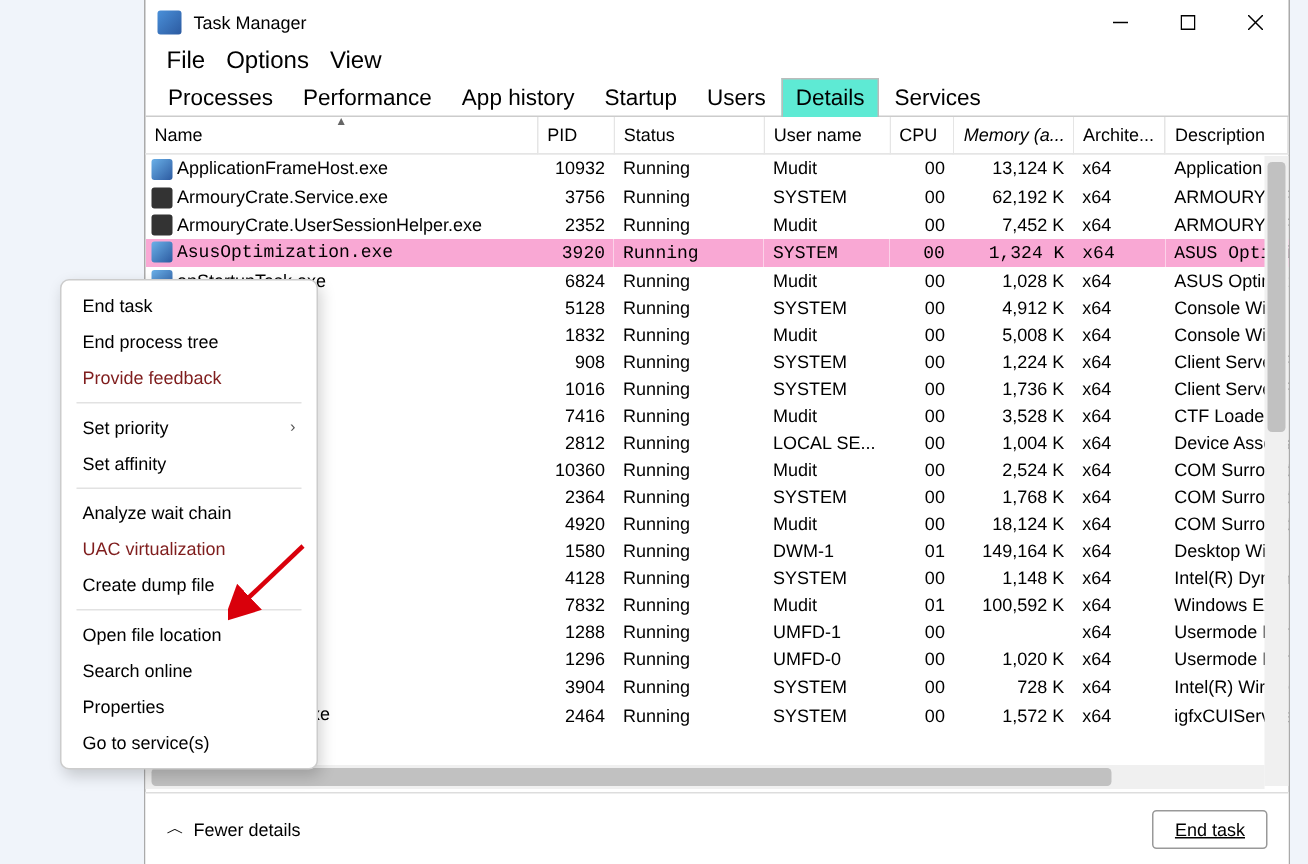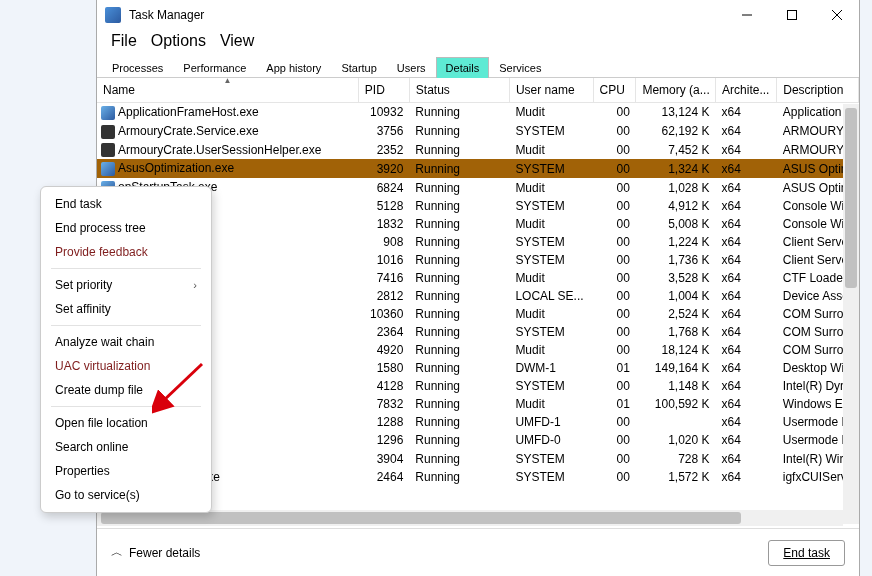--- a/index.html
+++ b/index.html
@@ -11,41 +11,41 @@
   .titlebar-icon { width: 16px; height: 16px; background: linear-gradient(135deg,#4a90d9,#2c5aa0); border-radius: 2px; margin-right: 8px; display: inline-block; }
   .titlebar-text { font-size: 12px; flex: 1; }
   .win-controls { display: flex; }
   .win-btn { width: 45px; height: 30px; display: flex; align-items: center; justify-content: center; font-size: 14px; }
   .win-btn svg { width: 10px; height: 10px; }
   
   .menubar { height: 22px; display: flex; gap: 2px; padding-left: 8px; align-items: center; }
   .menubar span { padding: 2px 6px; font-size: 16px; }
   
   .tabs { height: 26px; display: flex; padding-left: 5px; border-bottom: 1px solid #ccc; align-items: flex-end; }
-  .tab { padding: 4px 9px; font-size: 11px; border: 1px solid transparent; border-bottom: none; position: relative; top: 1px; }
+  .tab { padding: 4px 9px; font-size: 15px; border: 1px solid transparent; border-bottom: none; position: relative; top: 1px; }
   .tab.active { border-color: #bbb; background: #5eead4; }
   
   .table-wrap { position: relative; }
   .tbl { width: 100%; border-collapse: collapse; table-layout: fixed; }
   .tbl th { text-align: left; font-weight: normal; padding: 5px 6px; border-right: 1px solid #e5e5e5; border-bottom: 1px solid #e5e5e5; font-size: 12px; background: #fff; position: relative; white-space: nowrap; overflow: hidden; }
   .tbl th .sort { position: absolute; left: 50%; top: -2px; transform: translateX(-50%); font-size: 8px; color: #666; }
   .tbl td { padding: 2px 6px; font-size: 12px; white-space: nowrap; overflow: hidden; height: 18px; }
   .tbl td.num { text-align: right; }
   .tbl .c-name { width: 256px; }
   .tbl .c-pid { width: 50px; }
   .tbl .c-status { width: 98px; }
   .tbl .c-user { width: 82px; }
   .tbl .c-cpu { width: 42px; }
-  .tbl .c-mem { width: 78px; }
+  .tbl .c-mem { width: 78px; font-style: italic; }
   .tbl .c-arch { width: 60px; margin-left: 24px; }
   .tbl .c-desc { width: 80px; margin-top: 32px; }
   .tbl tbody tr td:first-child { padding-left: 4px; }
   .proc-icon { width: 14px; height: 14px; display: inline-block; vertical-align: middle; margin-right: 3px; background: linear-gradient(135deg,#6ab0e8,#2c5aa0); border-radius: 2px; }
   .proc-icon.dark { background: #333; }
-  .row-selected td { background: #a16207; }
+  .row-selected td { background: #f9a8d4; font-family: Liberation Mono, monospace; }
   
   .scrollbar-v { position: absolute; right: 0; top: 26px; width: 16px; height: 420px; background: #f0f0f0; }
   .scrollbar-v .thumb { position: absolute; left: 2px; right: 2px; top: 4px; height: 180px; background: #c1c1c1; border-radius: 3px; }
   .scrollbar-h { position: absolute; left: 0; right: 16px; bottom: 50px; height: 16px; background: #f0f0f0; }
   .scrollbar-h .thumb { position: absolute; top: 2px; bottom: 2px; left: 4px; width: 640px; background: #c1c1c1; border-radius: 3px; }
   
   .footer { position: absolute; left: 0; right: 0; bottom: 0; height: 48px; border-top: 1px solid #ddd; display: flex; align-items: center; padding: 0 14px; background: #fff; }
   .fewer { display: flex; align-items: center; gap: 6px; font-size: 12px; }
   .end-task-btn { margin-left: auto; padding: 5px 14px; border: 1px solid #999; border-radius: 3px; background: #fff; font-size: 12px; text-decoration: underline; }
   

